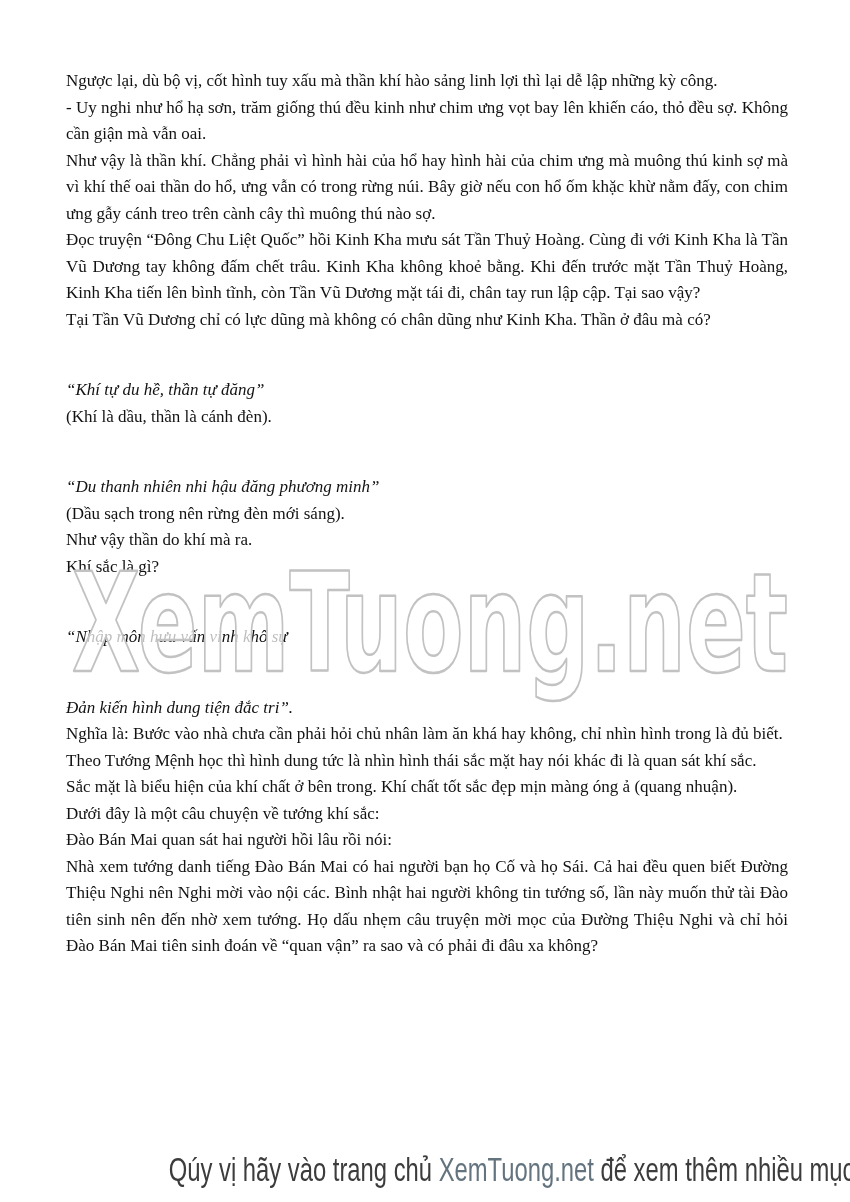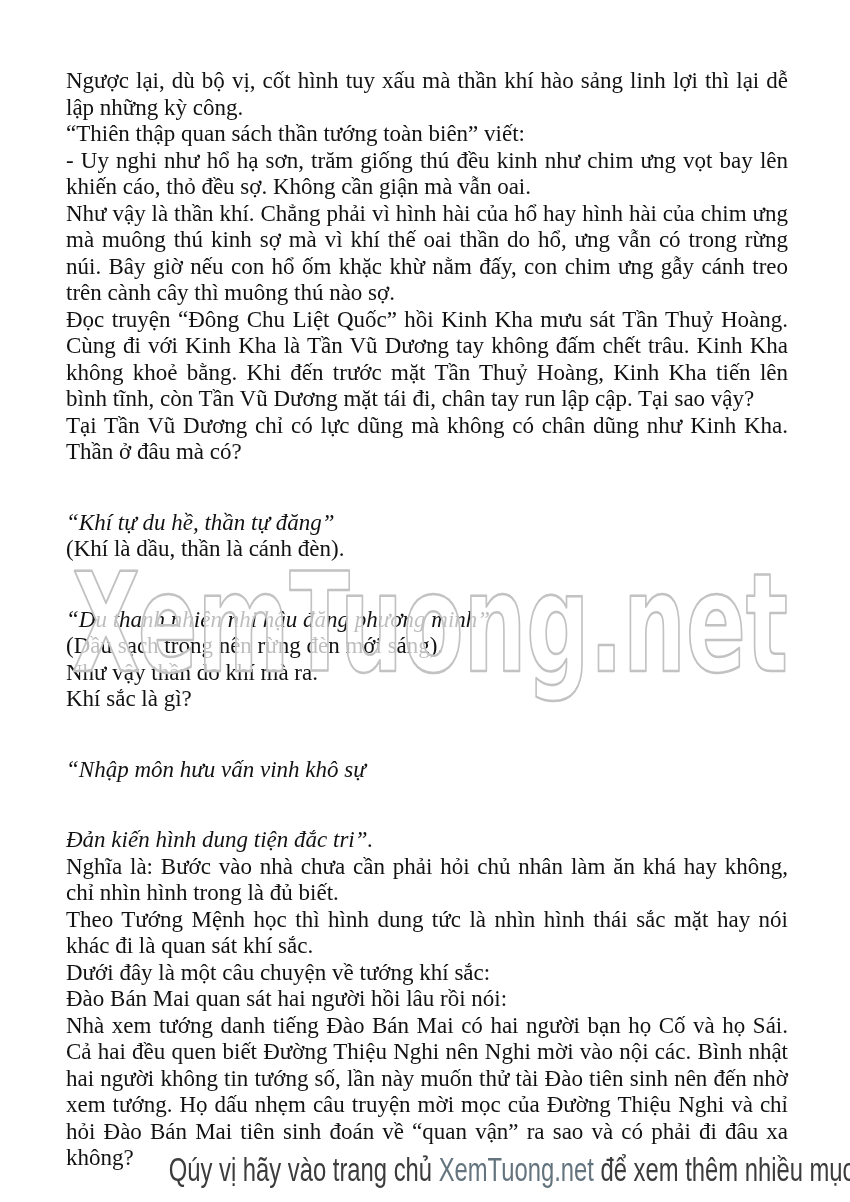--- a/index.html
+++ b/index.html
@@ -13,21 +13,21 @@
     height: 1202px;
     background: #ffffff;
     overflow: hidden;
     font-family: "Liberation Serif", "DejaVu Serif", serif;
   }
   .text-block {
     position: absolute;
     left: 66px;
     top: 68px;
     width: 722px;
-    font-size: 23px;
+    font-size: 17px;
     line-height: 26.5px;
     color: #121212;
   }
   .para {
     margin: 0;
     padding: 0;
     text-align: justify;
   }
   .para.italic {
     font-style: italic;
@@ -69,35 +69,35 @@
     color: #64747f;
   }
 </style>
 </head>
 <body>
 
 <div class="page">
 
   <div class="text-block" id="paragraphs" style="color: rgb(18, 18, 18);">
       <p class="para">Ngược lại, dù bộ vị, cốt hình tuy xấu mà thần khí hào sảng linh lợi thì lại dễ lập những kỳ công.</p>
-      <p class="para">“Thiên thập quan sách thần tướng toàn biên” viết:</p>
       <p class="para">- Uy nghi như hổ hạ sơn, trăm giống thú đều kinh như chim ưng vọt bay lên khiến cáo, thỏ đều sợ. Không cần giận mà vẫn oai.</p>
       <p class="para">Như vậy là thần khí. Chẳng phải vì hình hài của hổ hay hình hài của chim ưng mà muông thú kinh sợ mà vì khí thế oai thần do hổ, ưng vẫn có trong rừng núi. Bây giờ nếu con hổ ốm khặc khừ nằm đấy, con chim ưng gẫy cánh treo trên cành cây thì muông thú nào sợ.</p>
       <p class="para">Đọc truyện “Đông Chu Liệt Quốc” hồi Kinh Kha mưu sát Tần Thuỷ Hoàng. Cùng đi với Kinh Kha là Tần Vũ Dương tay không đấm chết trâu. Kinh Kha không khoẻ bằng. Khi đến trước mặt Tần Thuỷ Hoàng, Kinh Kha tiến lên bình tĩnh, còn Tần Vũ Dương mặt tái đi, chân tay run lập cập. Tại sao vậy?</p>
       <p class="para">Tại Tần Vũ Dương chỉ có lực dũng mà không có chân dũng như Kinh Kha. Thần ở đâu mà có?</p>
       <p class="para italic">“Khí tự du hề, thần tự đăng”</p>
       <p class="para">(Khí là dầu, thần là cánh đèn).</p>
       <p class="para italic">“Du thanh nhiên nhi hậu đăng phương minh”</p>
       <p class="para">(Dầu sạch trong nên rừng đèn mới sáng).</p>
       <p class="para">Như vậy thần do khí mà ra.</p>
       <p class="para">Khí sắc là gì?</p>
       <p class="para italic">“Nhập môn hưu vấn vinh khô sự</p>
       <p class="para italic">Đản kiến hình dung tiện đắc tri”.</p>
       <p class="para">Nghĩa là: Bước vào nhà chưa cần phải hỏi chủ nhân làm ăn khá hay không, chỉ nhìn hình trong là đủ biết.</p>
       <p class="para">Theo Tướng Mệnh học thì hình dung tức là nhìn hình thái sắc mặt hay nói khác đi là quan sát khí sắc.</p>
+      <p class="para">Sắc mặt là biểu hiện của khí chất ở bên trong. Khí chất tốt sắc đẹp mịn màng óng ả (quang nhuận).</p>
       <p class="para">Dưới đây là một câu chuyện về tướng khí sắc:</p>
       <p class="para">Đào Bán Mai quan sát hai người hồi lâu rồi nói:</p>
       <p class="para">Nhà xem tướng danh tiếng Đào Bán Mai có hai người bạn họ Cố và họ Sái. Cả hai đều quen biết Đường Thiệu Nghi nên Nghi mời vào nội các. Bình nhật hai người không tin tướng số, lần này muốn thử tài Đào tiên sinh nên đến nhờ xem tướng. Họ dấu nhẹm câu truyện mời mọc của Đường Thiệu Nghi và chỉ hỏi Đào Bán Mai tiên sinh đoán về “quan vận” ra sao và có phải đi đâu xa không?</p>
     </div>
 
   <div class="watermark">
     <svg width="730" height="175" viewBox="0 0 730 175">
       <text x="2" y="128" textLength="716" lengthAdjust="spacingAndGlyphs" font-size="138" fill="#ffffff" fill-opacity="0.72" stroke-width="2.5" stroke-linejoin="round" stroke="#c2c2c2">XemTuong.net</text>
     </svg>
   </div>

